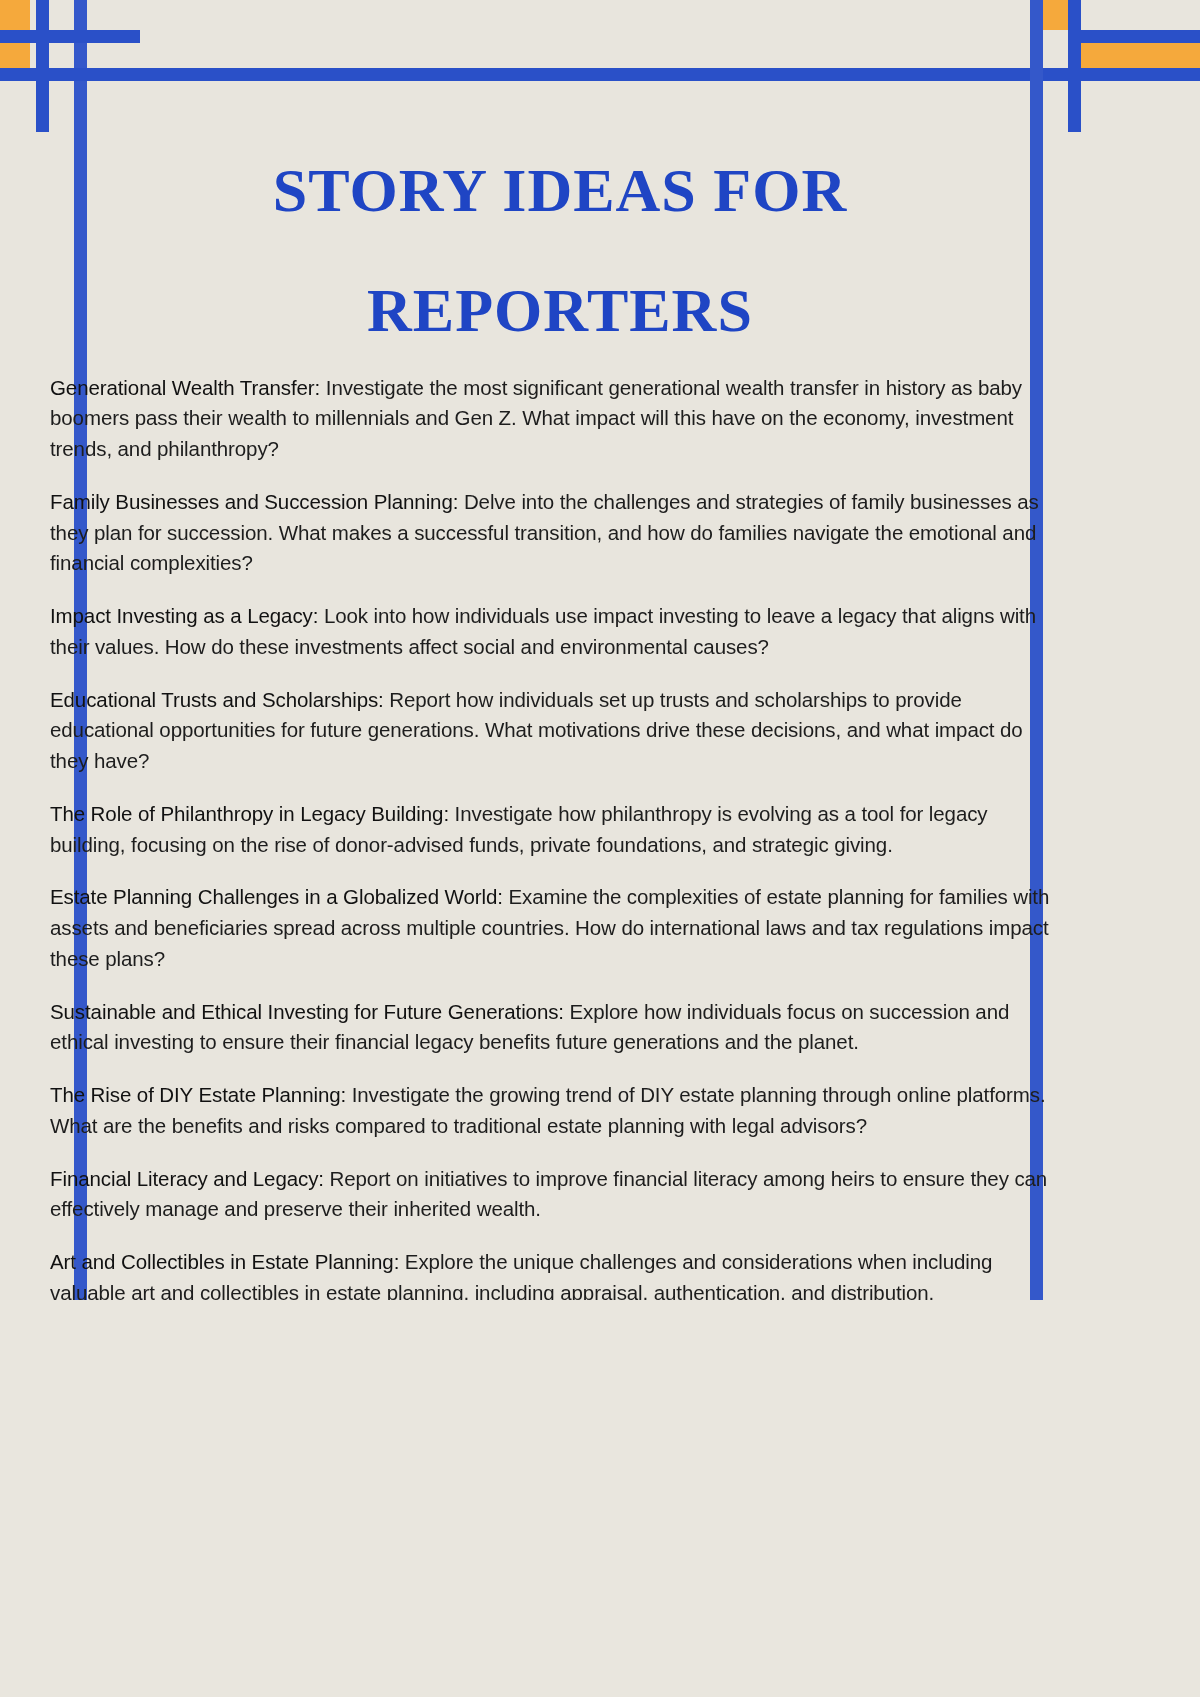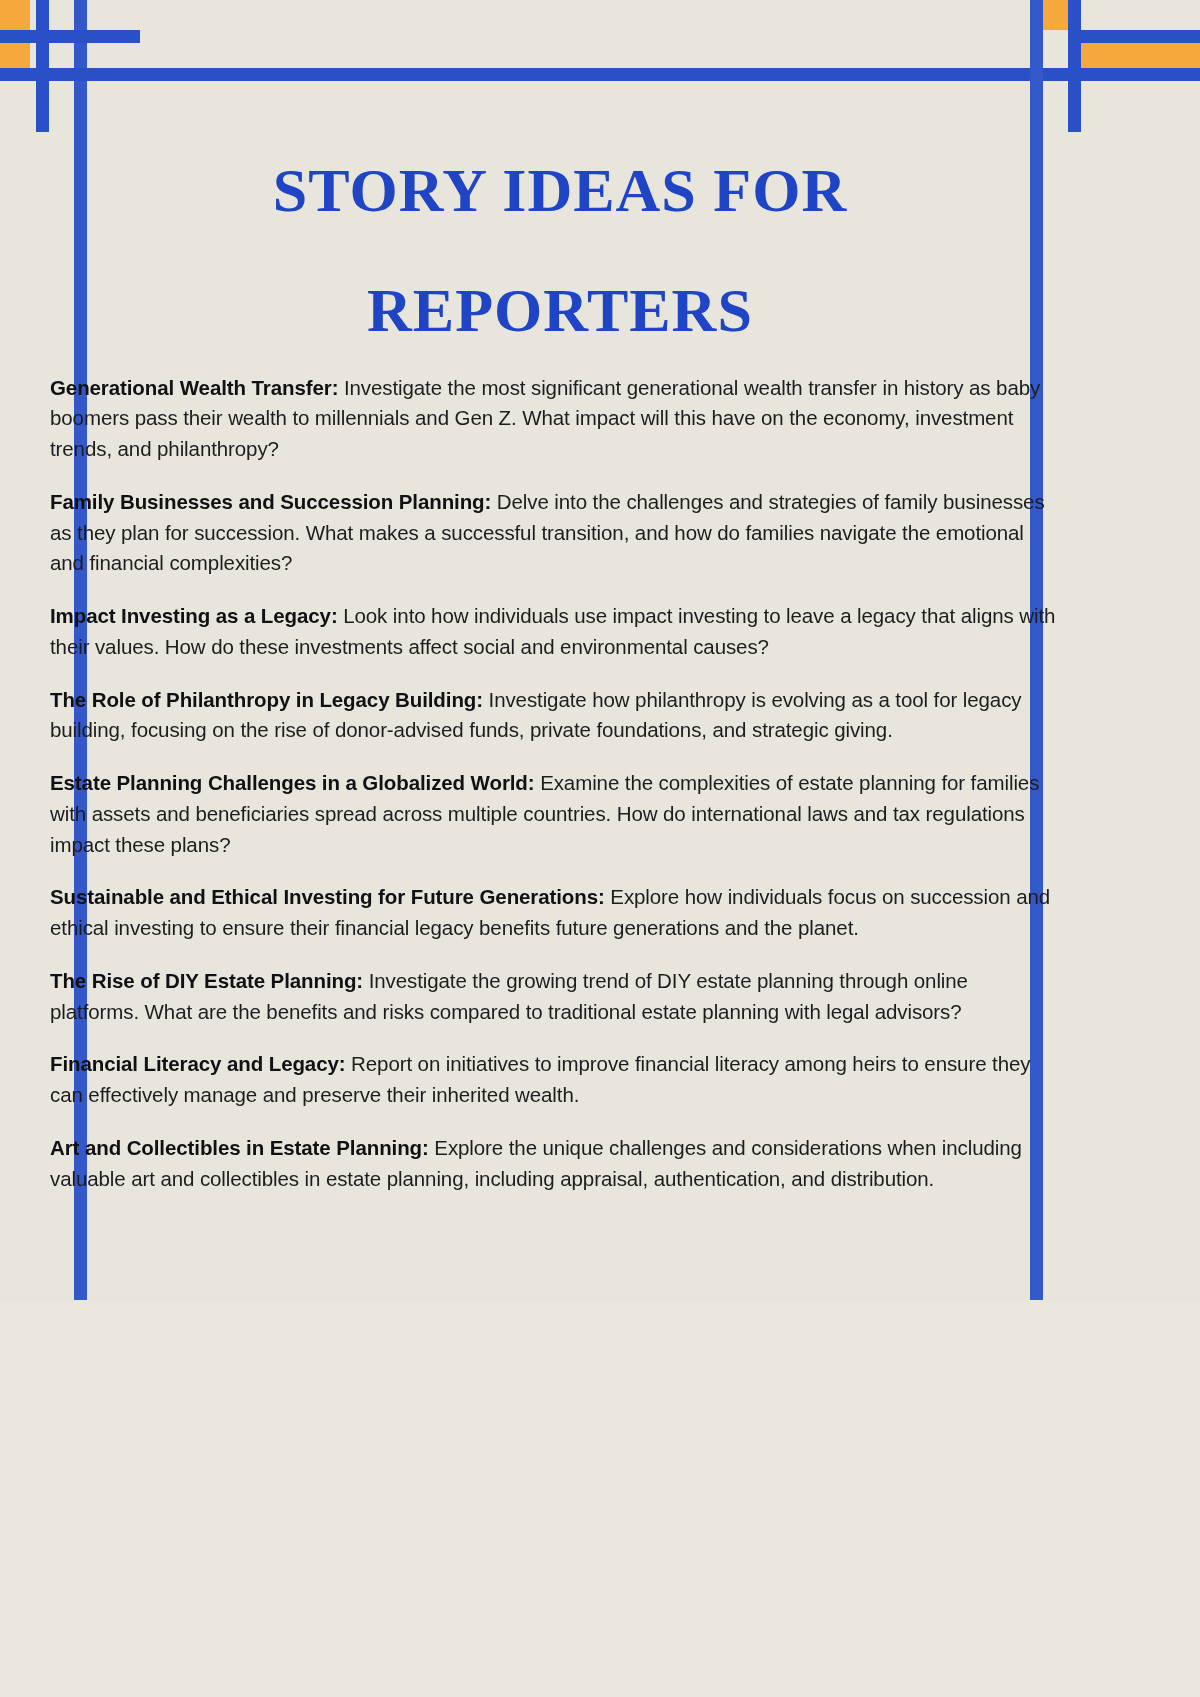--- a/index.html
+++ b/index.html
@@ -87,21 +87,21 @@
     z-index: 4;
   }
   .item {
     margin-bottom: 22px;
     font-size: 20.5px;
     line-height: 1.50;
     color: #1d1d1d;
     letter-spacing: -0.1px;
   }
   .item .lead {
-    font-weight: bold;
+    font-weight: normal;
     color: #111;
   }
 
   
   .book-wrap {
     position: absolute;
     left: 430px;
     top: 1307px;
     width: 170px;
     height: 250px;
@@ -240,20 +240,23 @@
 
 
     <p class="item">
       <span class="lead">Family Businesses and Succession Planning:</span><span> Delve into the challenges and strategies of family businesses as they plan for succession. What makes a successful transition, and how do families navigate the emotional and financial complexities?</span>
     </p>
 
     <p class="item">
       <span class="lead">Impact Investing as a Legacy:</span><span> Look into how individuals use impact investing to leave a legacy that aligns with their values. How do these investments affect social and environmental causes?</span>
     </p>
 
+    <p class="item">
+      <span class="lead">Educational Trusts and Scholarships:</span><span> Report how individuals set up trusts and scholarships to provide educational opportunities for future generations. What motivations drive these decisions, and what impact do they have?</span>
+    </p>
 
     <p class="item">
       <span class="lead">The Role of Philanthropy in Legacy Building:</span><span> Investigate how philanthropy is evolving as a tool for legacy building, focusing on the rise of donor-advised funds, private foundations, and strategic giving.</span>
     </p>
 
     <p class="item">
       <span class="lead">Estate Planning Challenges in a Globalized World:</span><span> Examine the complexities of estate planning for families with assets and beneficiaries spread across multiple countries. How do international laws and tax regulations impact these plans?</span>
     </p>
 
     <p class="item">

